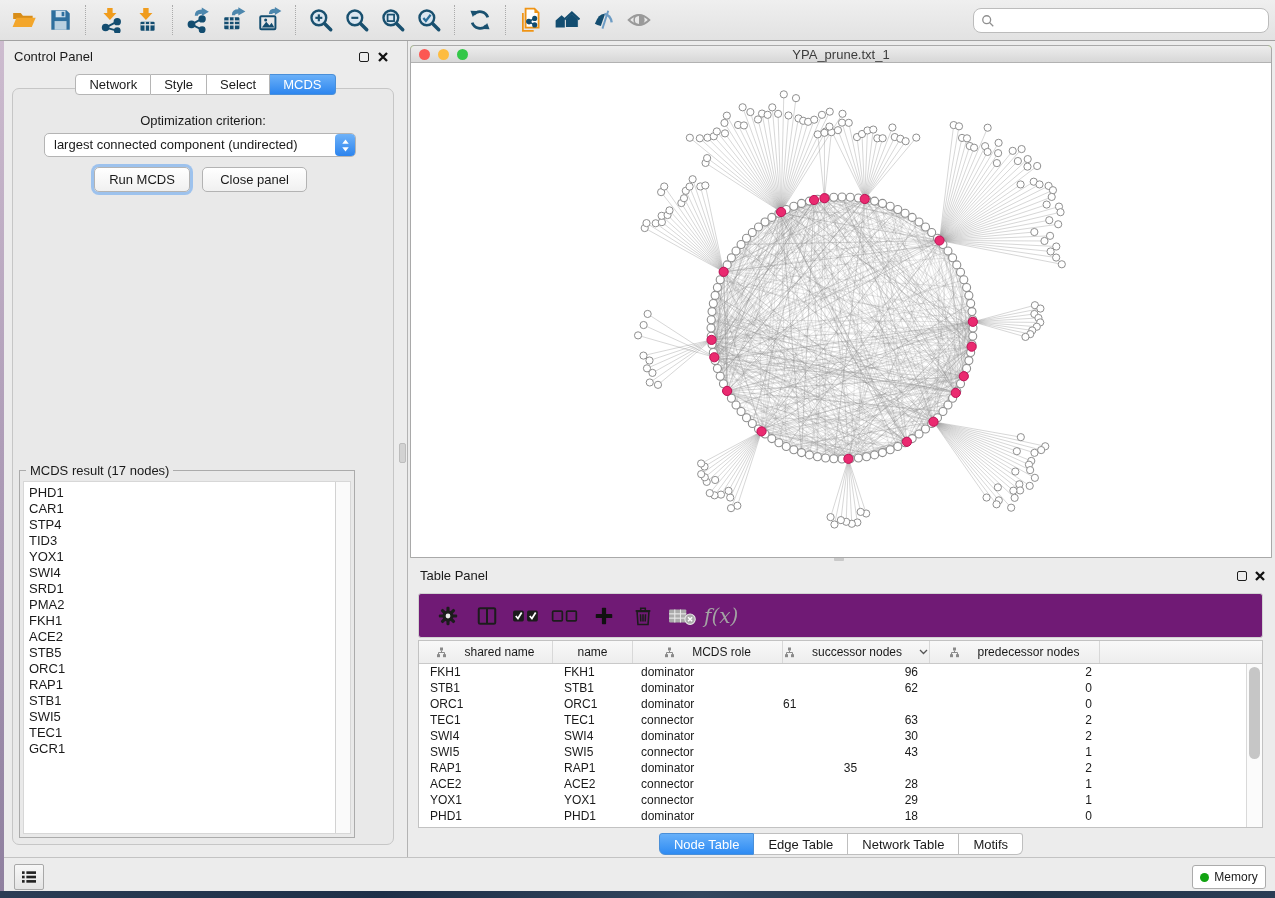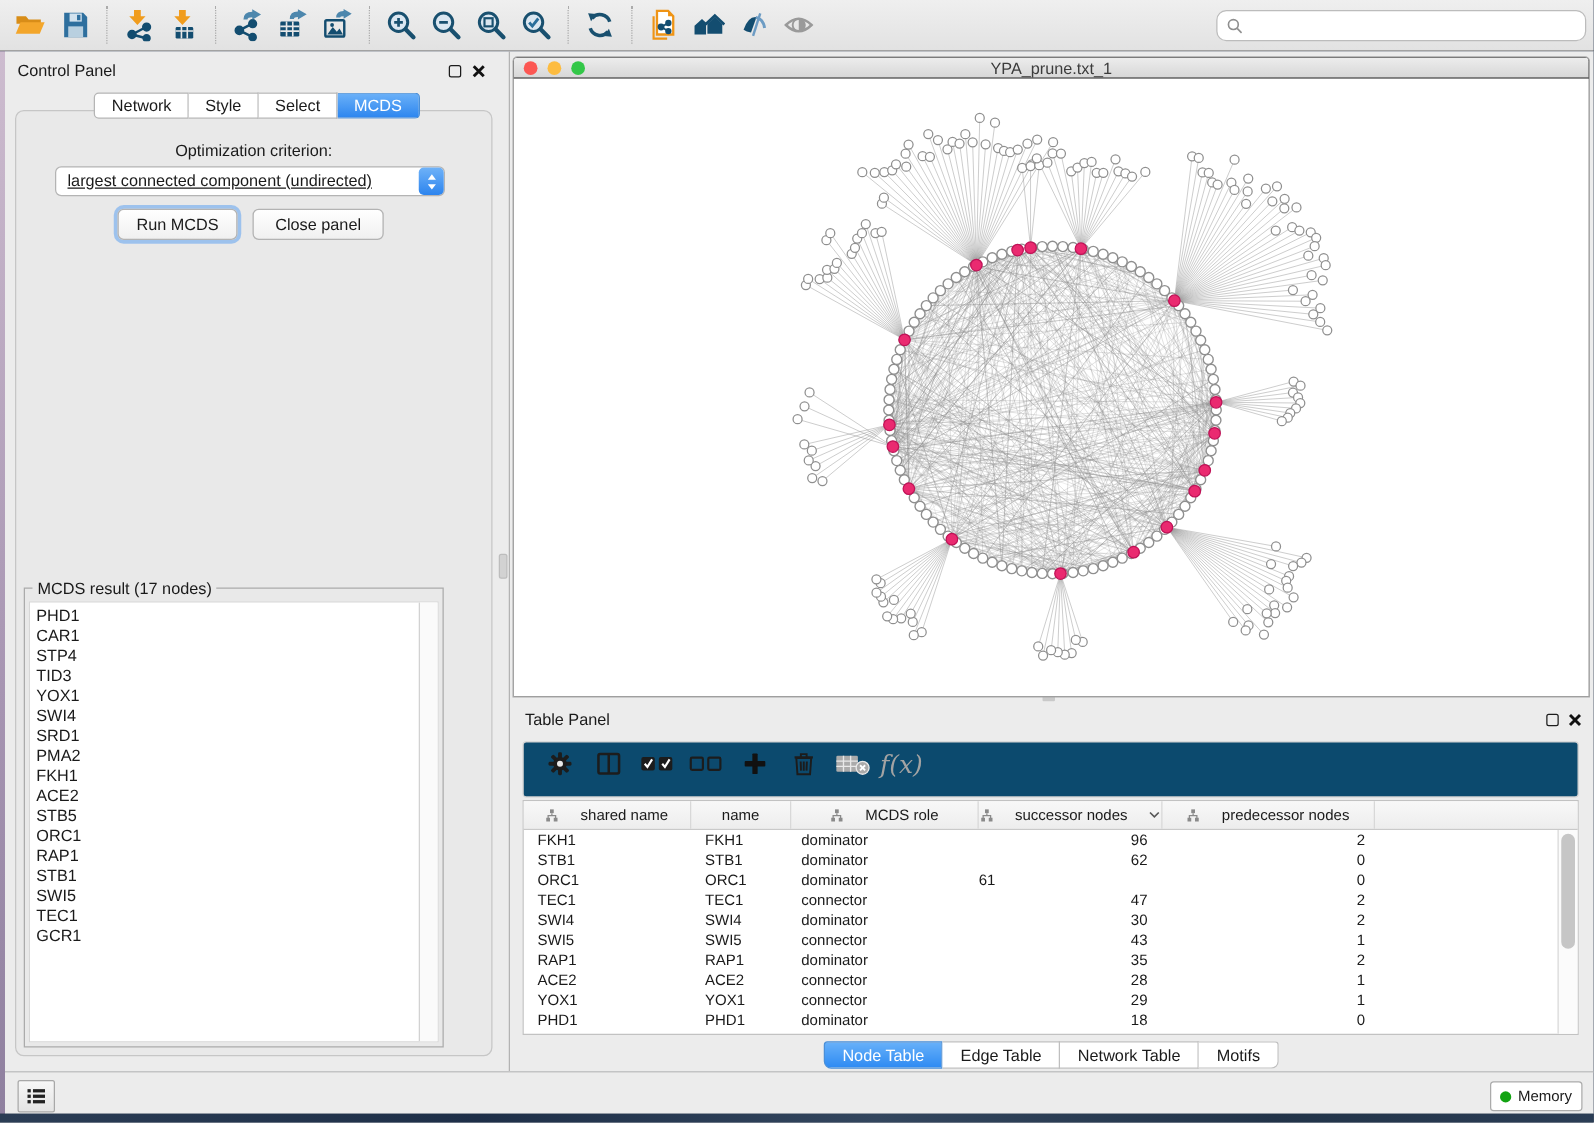--- a/index.html
+++ b/index.html
@@ -40,21 +40,21 @@
     border:1px solid #b5b5b5; border-left:none; }
   .cp-tab:first-child { border-left:1px solid #b5b5b5; border-radius:4px 0 0 4px; }
   .cp-tab:last-child { border-radius:0 4px 4px 0; }
   .cp-tab.active { background:linear-gradient(#6ab0f8,#2d86ef); color:#fff; border-color:#4a8fd8; }
   #cp-box { left:12px; top:88px; width:382px; height:757px; border:1px solid #c6c6c6;
     border-radius:7px; background:#e9e9e9; z-index:0; }
   #cp-tabs { z-index:2; }
   #opt-label { left:12px; top:113px; width:382px; text-align:center; font-size:13px; }
   #opt-select { left:44px; top:133px; width:312px; height:24px; background:#fff;
     border:1px solid #b4b4b4; border-radius:5px; font-size:13px; line-height:22px;
-    padding-left:9px; display:flex; align-items:flex-start;text-decoration:underline; }
+    padding-left:9px; display:flex; align-items:flex-start; }
   #opt-select .val { flex:1; }
   .stepper { width:20px; height:22px; margin-right:0; border-radius:4px;
     background:linear-gradient(#6fb2f8,#2c84ee); align-self:center;
     display:flex; align-items:center; justify-content:center; }
   .stepper svg { width:9px; height:15px; }
   .btn { position:absolute; height:25px; background:linear-gradient(#ffffff,#f0f0f0);
     border:1px solid #b3b3b3; border-radius:5px; font-size:13px; text-align:center;
     display:flex; align-items:center; justify-content:center; }
   #run-btn { left:94px; top:167px; width:96px; box-shadow:0 0 0 3px rgba(106,168,240,.6); }
   #closepanel-btn { left:202px; top:167px; width:105px; }
@@ -72,33 +72,33 @@
     border-left:1px solid #d2d2d2; }
 
   
   #v-split { left:407px; top:41px; width:1px; height:816px; background:#b3b3b3; }
   #v-handle { left:399px; top:443px; width:7px; height:20px; background:#d2d2d2;
     border:1px solid #bdbdbd; border-radius:2px; }
   #h-handle { left:834px; top:556px; width:10px; height:5px; background:#c9c9c9; border-radius:1px; }
 
   
   #net-window { left:410px; top:45px; width:862px; height:513px; border:1px solid #a9a9a9;
-    border-radius:4px 4px 0 0; background:#000000; }
+    border-radius:4px 4px 0 0; background:#84cc16; }
   #net-titlebar { position:absolute; left:0; top:0; right:0; height:17px;
     background:linear-gradient(#ededed,#d7d7d7); border-bottom:1px solid #b2b2b2;
     border-radius:3px 3px 0 0; display:flex; align-items:center; }
   .tl { width:11px; height:11px; border-radius:50%; margin-left:8px; }
   #net-title { position:absolute; left:0; right:0; text-align:center; font-size:13px; color:#3c3c3c; }
   #net-canvas { position:absolute; left:0; top:17px; right:0; bottom:0; background:#fff; overflow:hidden; }
   #net-svg { width:860px; height:494px; }
 
   
   #tp-title { left:420px; top:568px; font-size:13px; }
-  #tp-toolbar { left:418px; top:593px; width:845px; height:45px; background:#0c4a6e;
-    border:1px solid #d2d2d2; border-radius:3px; display:flex; align-items:flex-start;
+  #tp-toolbar { left:418px; top:593px; width:845px; height:45px; background:#701a75;
+    border:1px solid #d2d2d2; border-radius:3px; display:flex; align-items:center;
     padding-left:12px; }
   .ttbtn { height:34px; min-width:34px; display:flex; align-items:center; justify-content:center;
     margin-right:5px; }
   .fx { font-family:"DejaVu Serif","Liberation Serif",serif; font-style:italic; font-size:20px;
     color:#a3a3a3; }
   #tbl { left:418px; top:640px; width:845px; height:188px; background:#fff; border:1px solid #c2c2c2; }
   #tbl-head { position:absolute; left:0; top:0; right:0; height:23px; display:flex;
     background:linear-gradient(#f8f8f8,#ededed); border-bottom:1px solid #c9c9c9; }
   .th { display:flex; align-items:center; justify-content:center; gap:17px; font-size:12px;
     border-right:1px solid #d8d8d8; height:100%;text-align:center; }
@@ -1597,42 +1597,42 @@
           <div class="td" style="width: 134px; text-align: left; padding-left: 11px;">ORC1</div>
           <div class="td" style="width: 80px; text-align: left; padding-left: 11px;">ORC1</div>
           <div class="td" style="width: 150px; text-align: left; padding-left: 8px;">dominator</div>
           <div class="td" style="width: 147px; padding-right: 12px;">61</div>
           <div class="td" style="width: 170px; text-align: right; padding-right: 8px;">0</div>
         </div>
         <div class="tr">
           <div class="td" style="width: 134px; text-align: left; padding-left: 11px;">TEC1</div>
           <div class="td" style="width: 80px; text-align: left; padding-left: 11px;">TEC1</div>
           <div class="td" style="width: 150px; text-align: left; padding-left: 8px;">connector</div>
-          <div class="td" style="width: 147px; text-align: right; padding-right: 12px;">47</div>
+          <div class="td" style="width: 147px; text-align: right; padding-right: 12px;">63</div>
           <div class="td" style="width: 170px; text-align: right; padding-right: 8px;">2</div>
         </div>
         <div class="tr">
           <div class="td" style="width: 134px; text-align: left; padding-left: 11px;">SWI4</div>
           <div class="td" style="width: 80px; text-align: left; padding-left: 11px;">SWI4</div>
           <div class="td" style="width: 150px; text-align: left; padding-left: 8px;">dominator</div>
           <div class="td" style="width: 147px; text-align: right; padding-right: 12px;">30</div>
           <div class="td" style="width: 170px; text-align: right; padding-right: 8px;">2</div>
         </div>
         <div class="tr">
           <div class="td" style="width: 134px; text-align: left; padding-left: 11px;">SWI5</div>
           <div class="td" style="width: 80px; text-align: left; padding-left: 11px;">SWI5</div>
           <div class="td" style="width: 150px; text-align: left; padding-left: 8px;">connector</div>
           <div class="td" style="width: 147px; text-align: right; padding-right: 12px;">43</div>
           <div class="td" style="width: 170px; text-align: right; padding-right: 8px;">1</div>
         </div>
         <div class="tr">
           <div class="td" style="width: 134px; text-align: left; padding-left: 11px;">RAP1</div>
           <div class="td" style="width: 80px; text-align: left; padding-left: 11px;">RAP1</div>
           <div class="td" style="width: 150px; text-align: left; padding-left: 8px;">dominator</div>
-          <div class="td" style="width: 147px; text-align: right; padding-right: 12px;">35</div>
+          <div class="td" style="width: 147px; text-align: center; padding-right: 12px;">35</div>
           <div class="td" style="width: 170px; text-align: right; padding-right: 8px;">2</div>
         </div>
         <div class="tr">
           <div class="td" style="width: 134px; text-align: left; padding-left: 11px;">ACE2</div>
           <div class="td" style="width: 80px; text-align: left; padding-left: 11px;">ACE2</div>
           <div class="td" style="width: 150px; text-align: left; padding-left: 8px;">connector</div>
           <div class="td" style="width: 147px; text-align: right; padding-right: 12px;">28</div>
           <div class="td" style="width: 170px; text-align: right; padding-right: 8px;">1</div>
         </div>
         <div class="tr">

